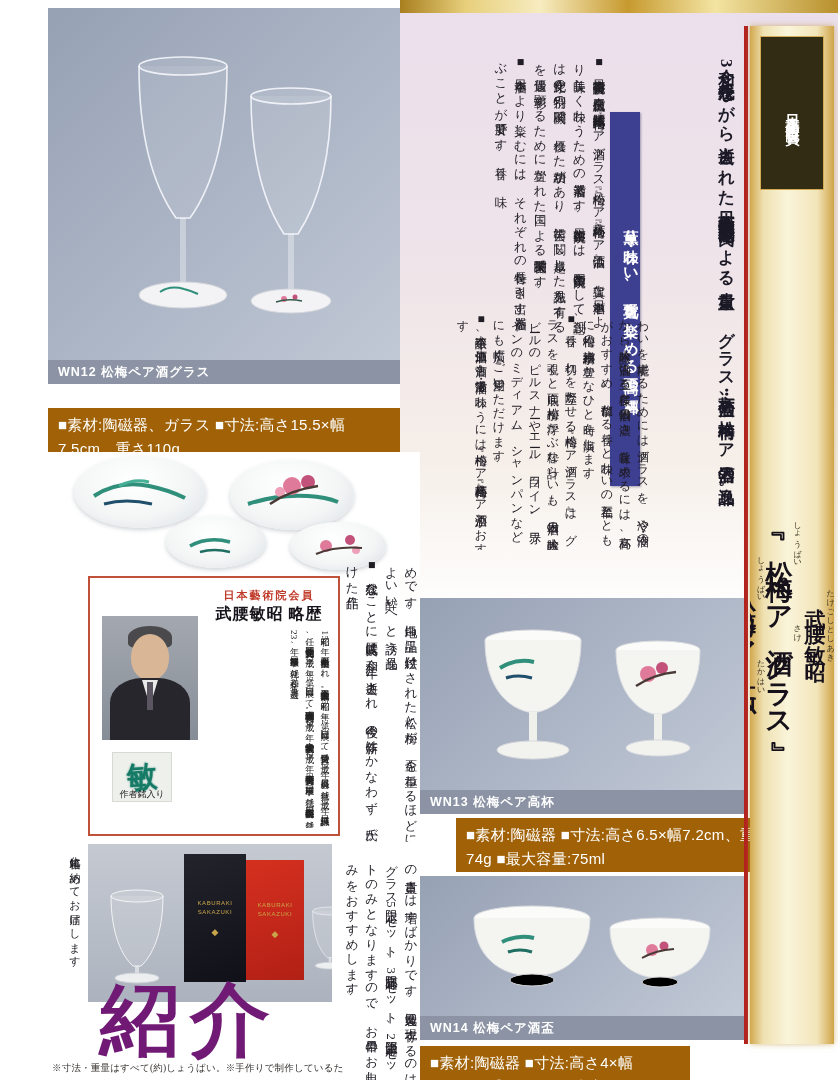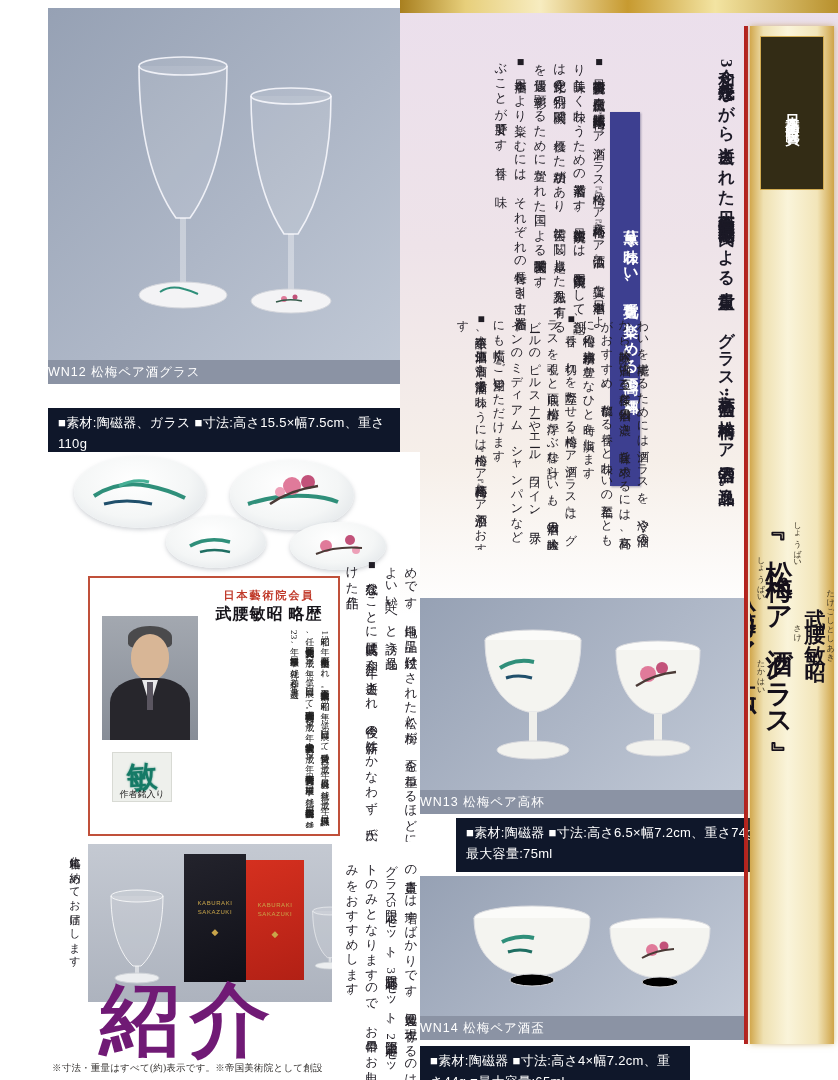--- a/index.html
+++ b/index.html
@@ -35,24 +35,24 @@
     letter-spacing:1px;padding-top:8px;box-sizing:border-box;text-align:center;box-shadow:1px 1px 2px rgba(40,40,90,.4);}
   .body-txt{font-size:12.5px;color:#201d25;line-height:1.57;letter-spacing:.5px;white-space:pre-line;}
   .block1{left:412px;top:55px;width:196px;height:280px;}
   .block2{left:408px;top:312px;width:244px;height:238px;font-size:12px;line-height:1.5;}
   .block3{left:344px;top:558px;width:76px;height:284px;}
   .block4{left:300px;top:856px;width:120px;height:224px;}
 
   
   .photo{background:linear-gradient(135deg,#96a1b4 0%,#aeb7c7 55%,#c2cad7 100%);}
   .cap-bar{position:absolute;left:0;bottom:0;width:100%;height:24px;background:#8b93a4;color:#ffffff;
-    font-family:"Liberation Sans","DejaVu Sans",sans-serif;font-size:12.5px;font-weight:normal;
-    line-height:24px;box-sizing:border-box;letter-spacing:1px;}
-  .spec-bar{background:#0f172a;color:#ffffff;font-family:"Liberation Sans","DejaVu Sans",sans-serif;
-    font-size:13px;line-height:1.6;padding:5px 10px;box-sizing:border-box;letter-spacing:.3px;}
+    font-family:"Liberation Sans","DejaVu Sans",sans-serif;font-size:12.5px;font-weight:bold;
+    line-height:24px;padding-left:10px;box-sizing:border-box;letter-spacing:1px;}
+  .spec-bar{background:#a16207;color:#ffffff;font-family:"Liberation Sans","DejaVu Sans",sans-serif;
+    font-size:15px;line-height:1.6;padding:5px 10px;box-sizing:border-box;letter-spacing:.3px;}
   .wn12-photo{left:48px;top:8px;width:352px;height:376px;}
   .wn12-spec{left:48px;top:408px;width:352px;height:44px;}
   .discs{left:48px;top:452px;width:372px;height:124px;background:#ffffff;}
   .disc{position:absolute;border-radius:50%;
     background:radial-gradient(ellipse at 45% 35%,#ffffff 0%,#f4f6f6 55%,#e2e6e9 85%,#d7dcdf 100%);
     box-shadow:0 2px 4px rgba(120,130,140,.35);}
   .wn13-photo{left:420px;top:598px;width:326px;height:192px;}
   .wn13-cap{left:420px;top:790px;width:326px;height:24px;}
   .wn13-spec{left:420px;top:818px;width:326px;height:54px;margin-left:36px;}
   .wn14-photo{left:420px;top:876px;width:326px;height:140px;}
@@ -210,21 +210,21 @@
     </div>
     <svg class="abs" style="left:212px;top:36px;" width="60" height="106" viewBox="0 0 90 110">
       <ellipse cx="45" cy="22" rx="26" ry="6" fill="rgba(255,255,255,0.15)" stroke="rgba(255,255,255,0.8)"></ellipse>
       <path d="M19,22 C19,60 30,82 41,92 L49,92 C60,82 71,60 71,22" fill="rgba(255,255,255,0.12)" stroke="rgba(255,255,255,0.8)"></path>
       <rect x="43" y="92" width="4" height="10" fill="rgba(255,255,255,0.5)"></rect>
       <ellipse cx="45" cy="104" rx="22" ry="5" fill="#eceef0" stroke="#cfd3d8"></ellipse>
     </svg>
   </div>
 
   <div class="abs sec-heading">紹介</div>
-  <div class="abs footnote">※寸法・重量はすべて(約)表示です。※帝国美術院として創設</div>
+  <div class="abs footnote">※寸法・重量はすべて(約)しょうばい。※手作りで制作しているた</div>
 
   <div class="abs photo wn13-photo">
     <svg width="326" height="192" viewBox="0 0 326 192">
       <g>
         <ellipse cx="113" cy="42" rx="48" ry="10" fill="#fbfbf9" stroke="#d9dade"></ellipse>
         <path d="M65,42 C65,84 83,108 108,114 L118,114 C143,108 161,84 161,42" fill="#f4f4f0" stroke="#dddee2"></path>
         <rect x="109" y="114" width="8" height="32" fill="#efefeb"></rect>
         <ellipse cx="113" cy="152" rx="36" ry="9" fill="#f2f2ee" stroke="#d9dade"></ellipse>
         <path d="M80,70 q16,-10 34,-6" stroke="#2f8f7a" stroke-width="4" fill="none"></path>
         <path d="M86,80 q12,-4 26,0" stroke="#1f4f6b" stroke-width="3" fill="none"></path>

